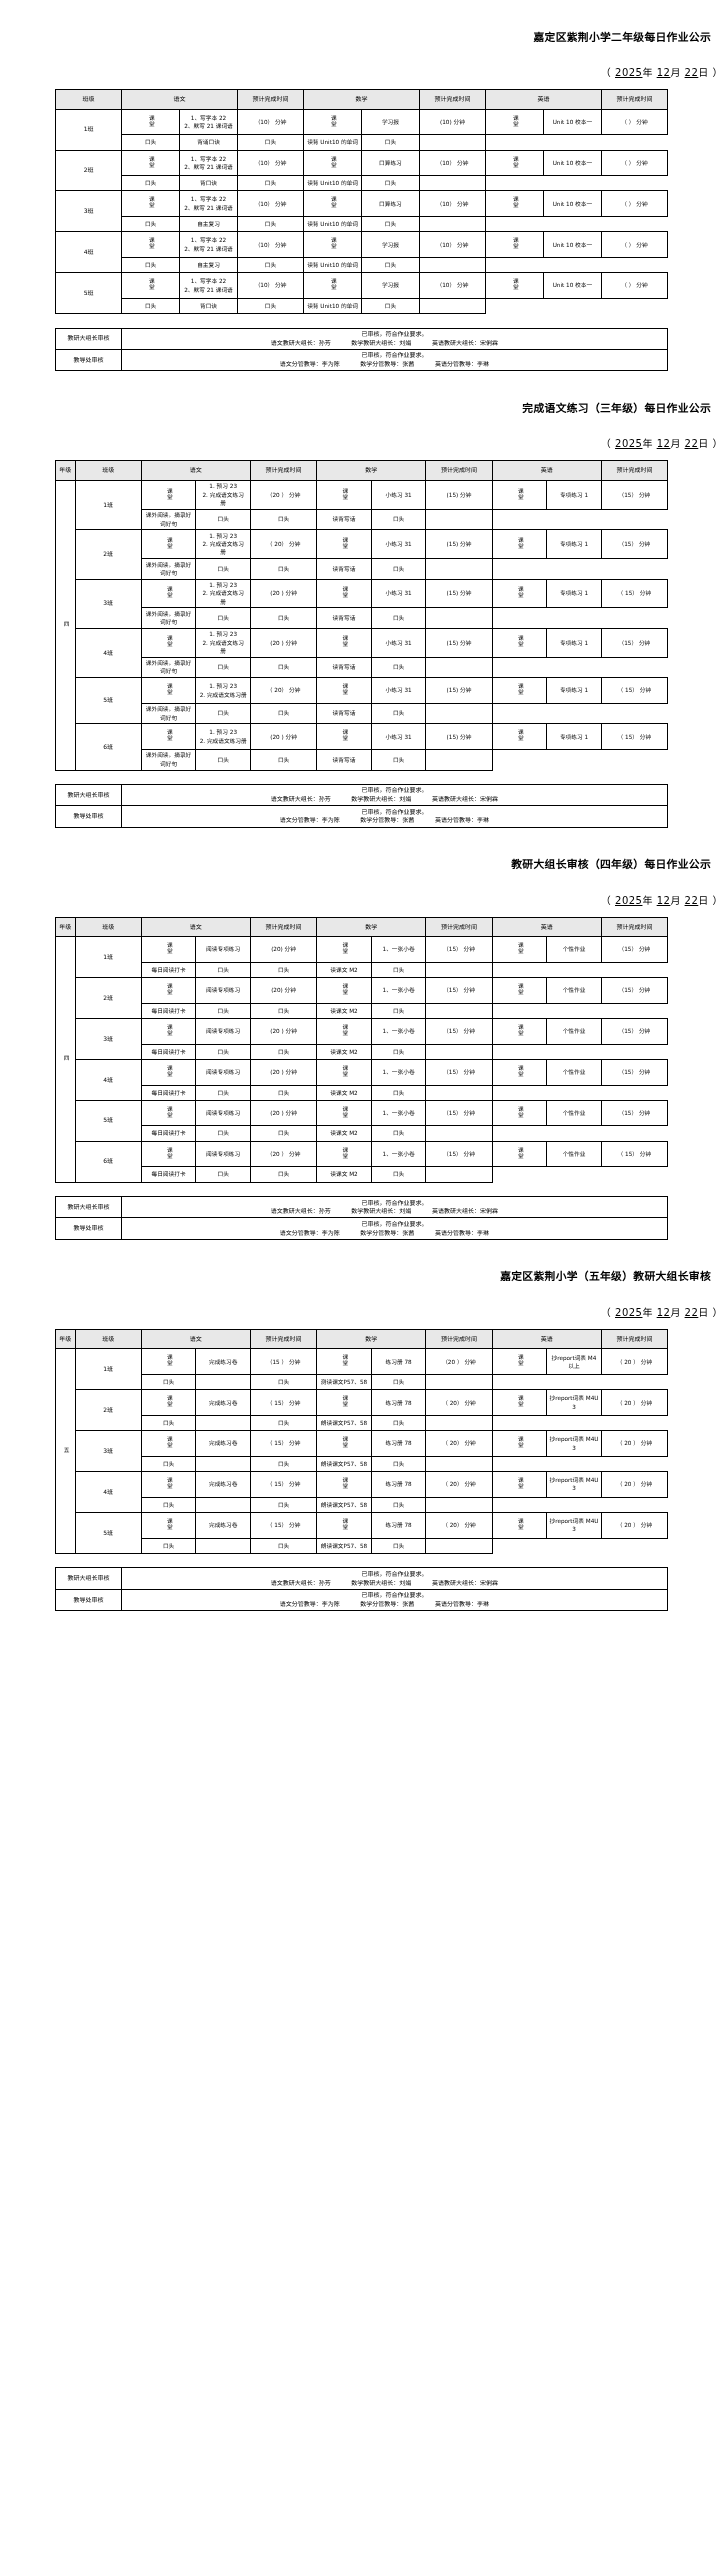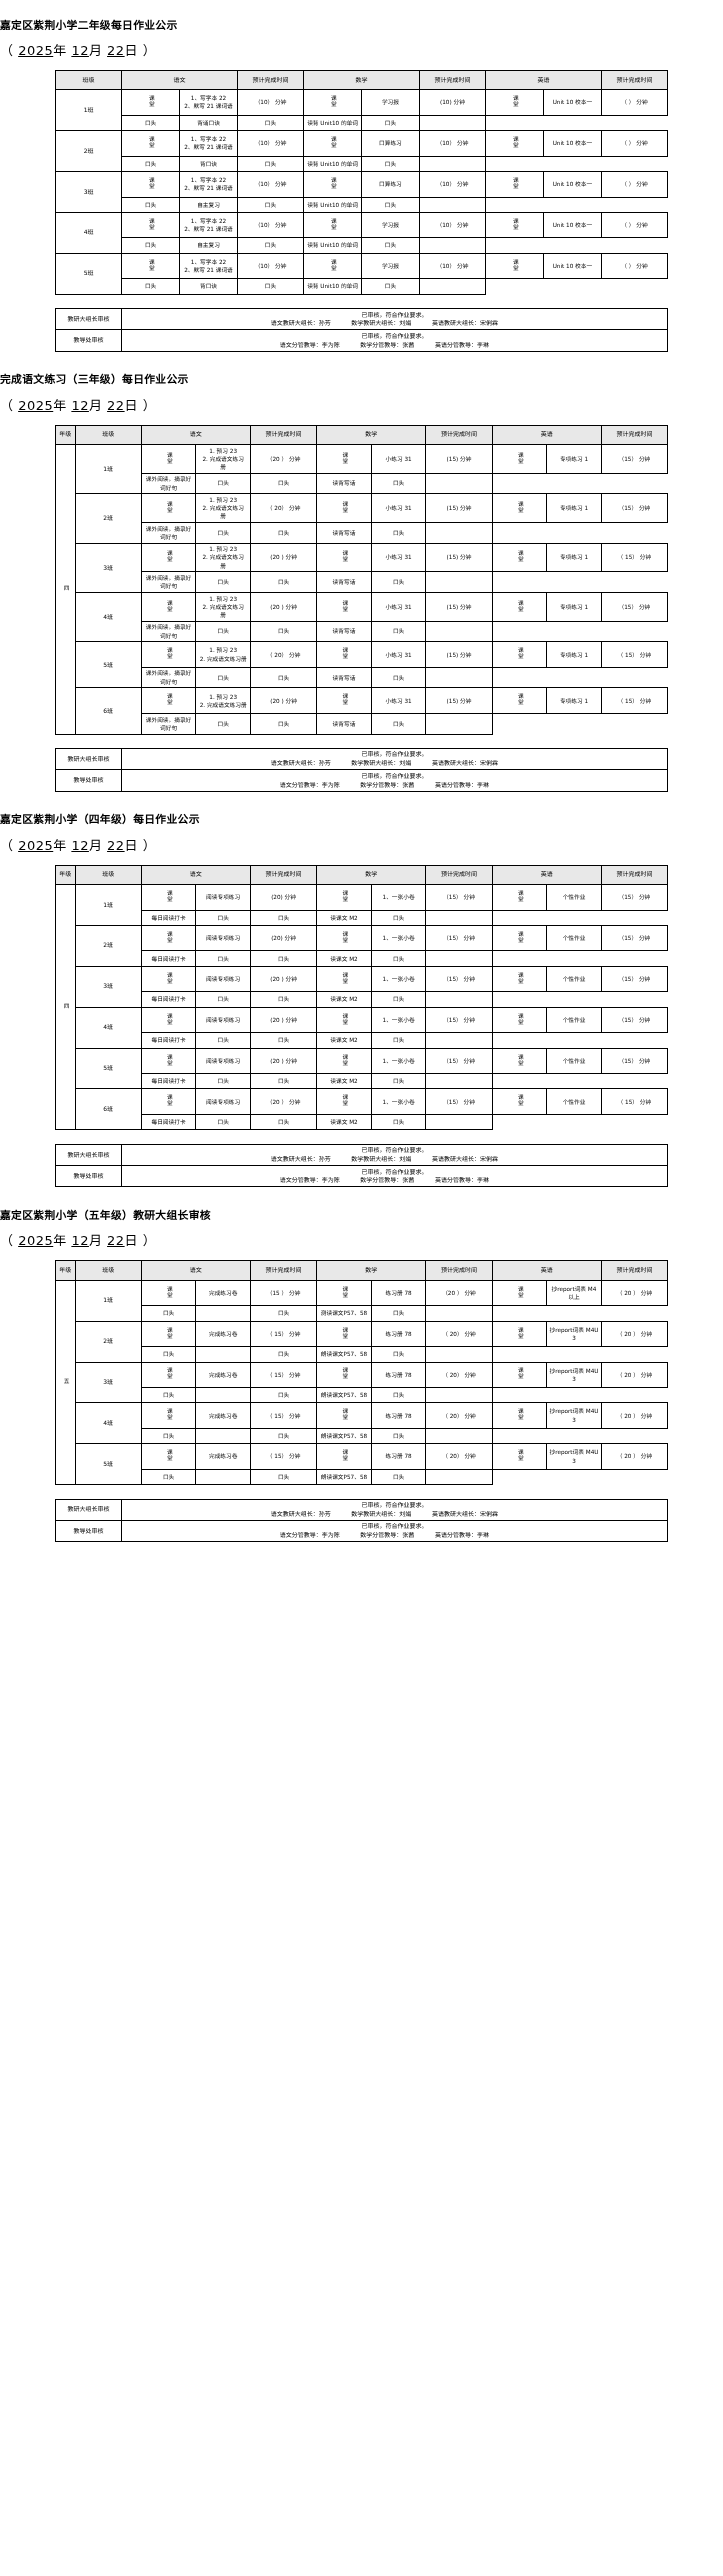--- a/index.html
+++ b/index.html
@@ -4,31 +4,31 @@
 <style>
   html,body{margin:0;padding:0;background:#fff;}
   body{
     width:723px;
     font-family:"DejaVu Sans","Liberation Sans",sans-serif;
     color:#000;
     -webkit-font-smoothing:antialiased;
   }
   .page{width:723px;box-sizing:border-box;padding:0 0 20.6px 0;}
   .doc-title{
-    text-align:left;
+    text-align:right;
     font-size:10.8px;
     font-weight:bold;
     letter-spacing:0.3px;
-    margin:0;
+    margin:12px;
     padding:17.5px 0 0 0;
     line-height:1.5;
   }
   .doc-date{
-    text-align:left;
-    font-size:13px;
+    text-align:right;
+    font-size:10px;
     margin:0;
     padding:7.2px 0 9.3px 0;
     line-height:1.5;
     letter-spacing:0.5px;
   }
   .doc-date .u{ text-decoration:underline; }
   table.sheet{
     border-collapse:collapse;
     table-layout:fixed;
     margin:0 auto;
@@ -419,21 +419,21 @@
               <td class="foot-label">教导处审核</td>
               <td class="foot-body">
                 <div>已审核，符合作业要求。</div>
                 <div class="names"><span>语文分管教导：李为陈</span><span>数学分管教导：张茜</span><span>英语分管教导：李琳</span></div>
               </td>
             </tr>
           </tbody>
         </table>
       </div>
       <div class="block">
-        <div class="doc-title">嘉定区紫荆小学（四年级）每日作业公示</div>
+        <div class="doc-title">教研大组长审核（四年级）每日作业公示</div>
         <div class="doc-date">（ <span class="u">2025</span>年 <span class="u">12</span>月 <span class="u">22</span>日 ）</div>
         <table class="sheet">
           <thead>
             <tr>
               <th class="col-grade">年级</th>
               <th class="col-class">班级</th>
               <th class="col-sub" colspan="2">语文</th>
               <th class="col-time">预计完成时间</th>
               <th class="col-sub" colspan="2">数学</th>
               <th class="col-time">预计完成时间</th>

